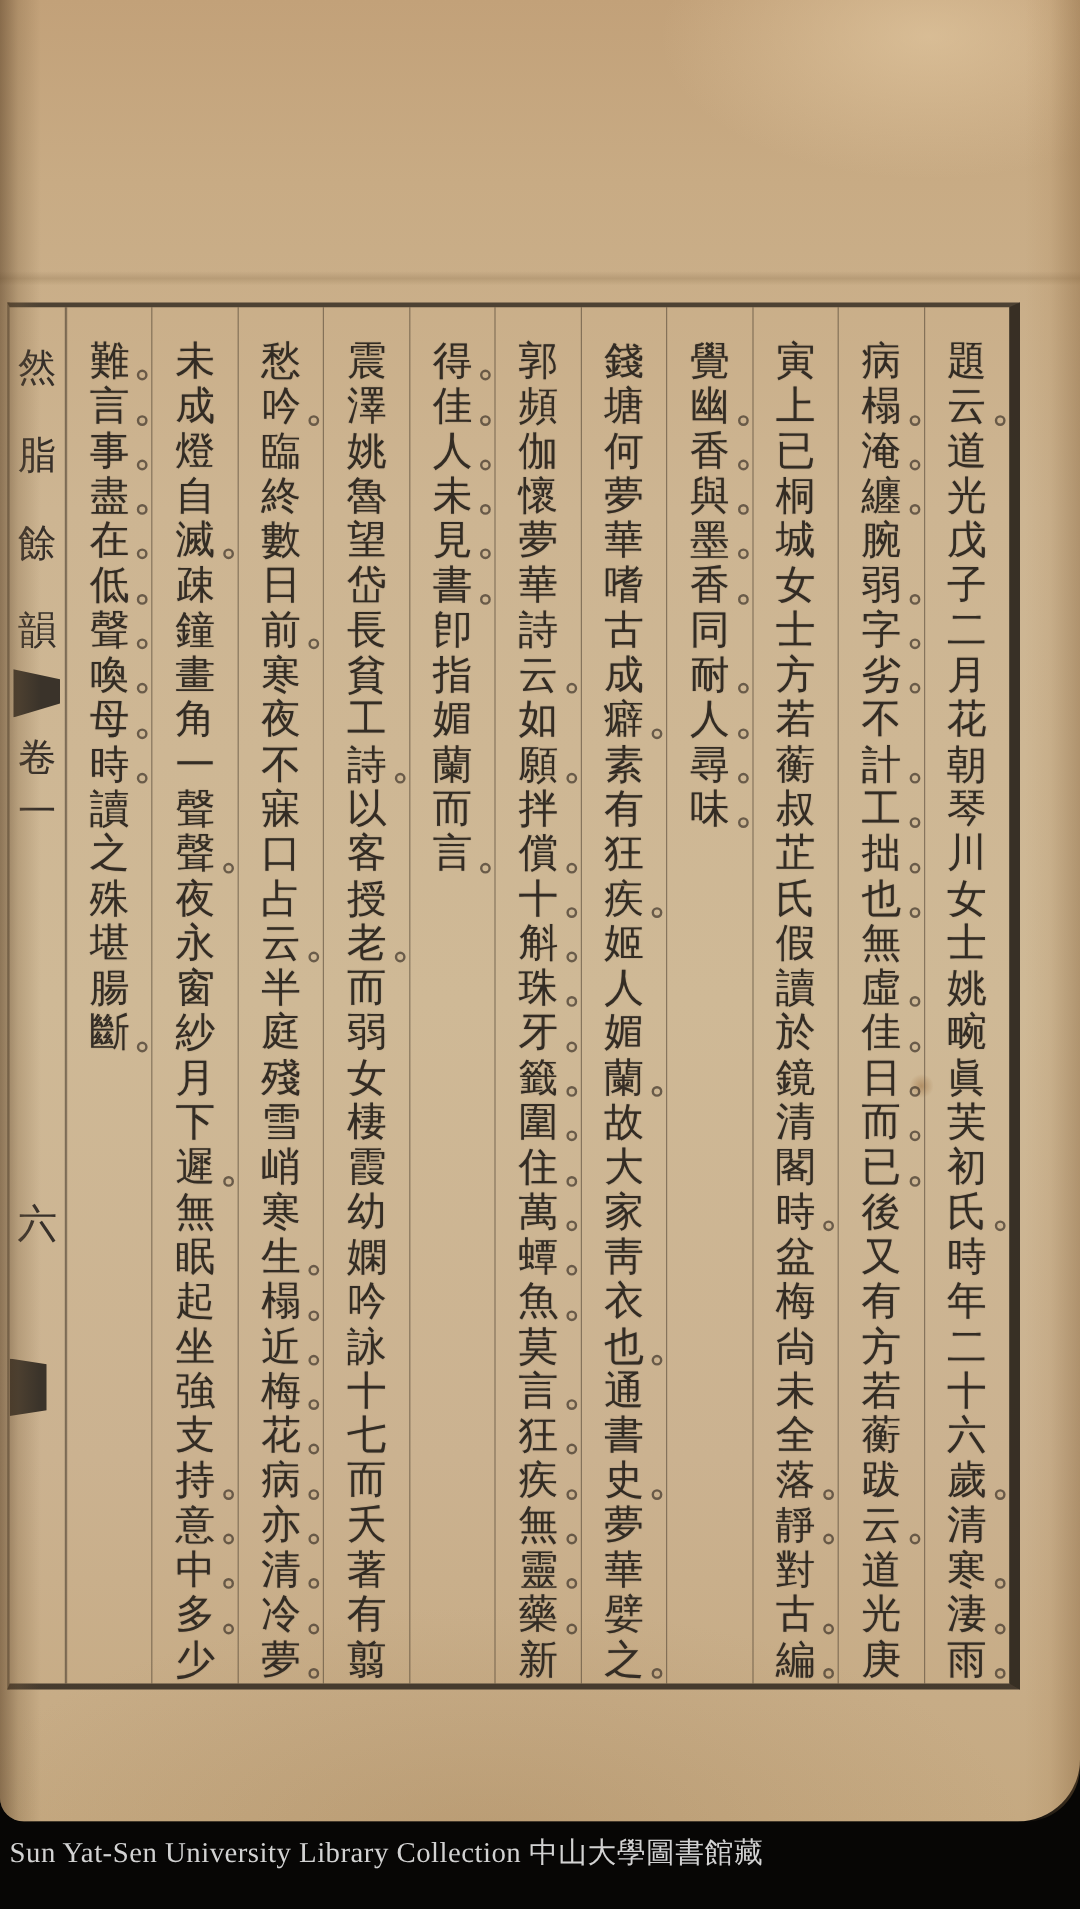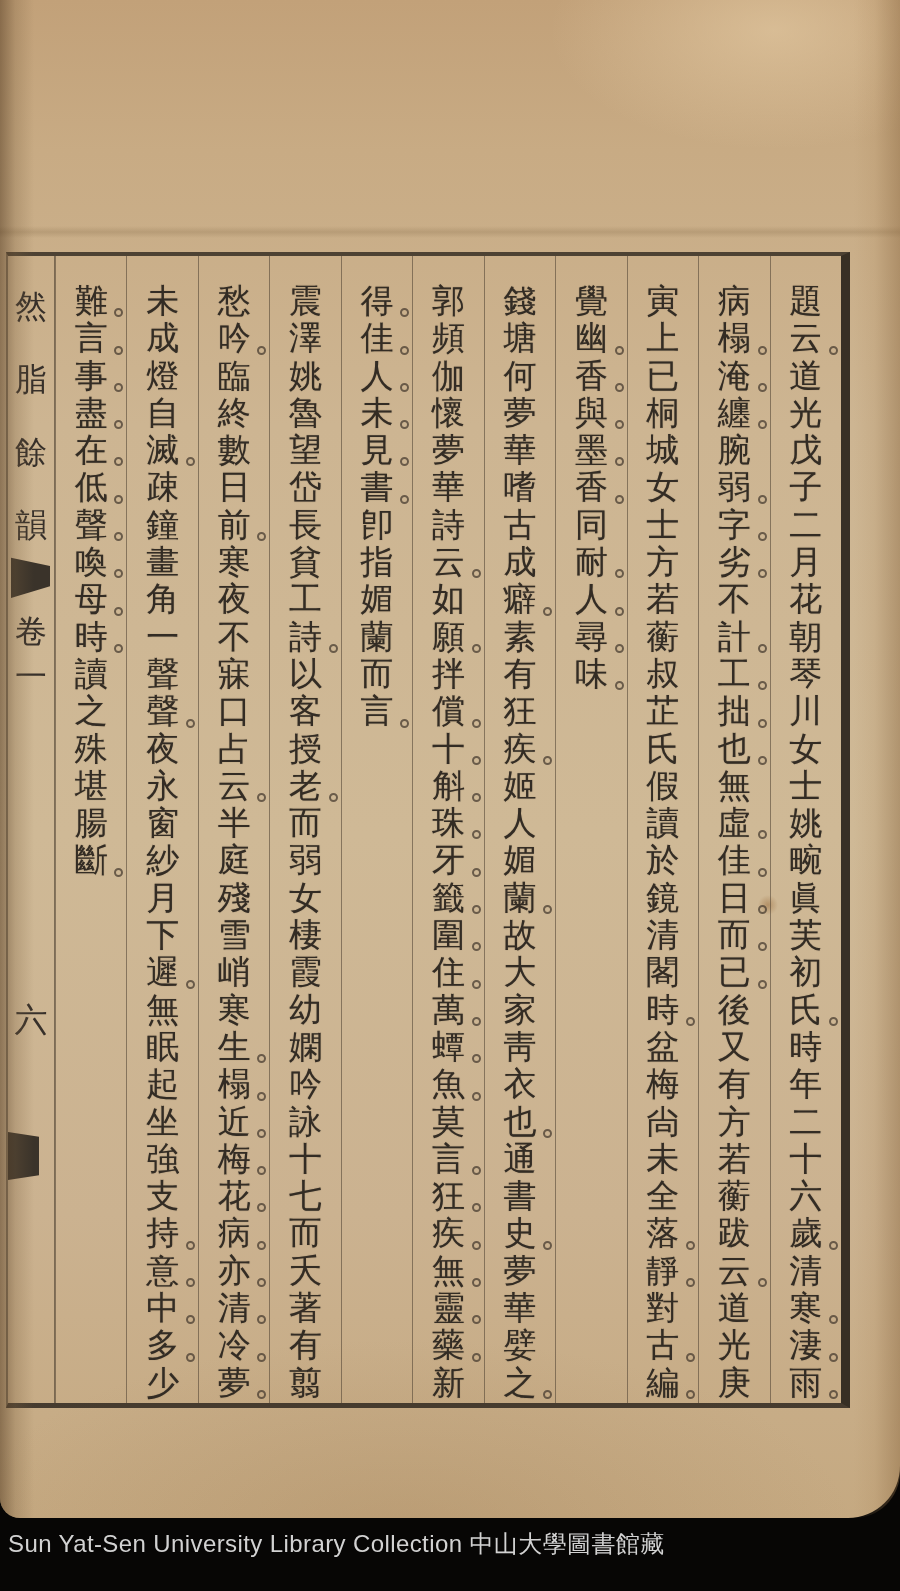--- a/index.html
+++ b/index.html
@@ -86,21 +86,21 @@
     text-shadow:0 0 1px rgba(51,44,36,.45);
   }
   .circ{
     position:absolute;right:3px;bottom:3px;
     width:9px;height:9px;border:2px solid rgba(66,56,44,.72);
     border-radius:50%;box-sizing:border-box;
   }
   
   .caption{
     position:absolute;left:8px;top:1528px;
-    font-family:Liberation Sans, sans-serif;
+    font-family:Liberation Serif, serif;
     font-size:24px;color:#d2d2d2;letter-spacing:.4px;
     white-space:nowrap;
   }
 </style>
 </head>
 <body>
 
 <div class="paper">
   <div class="top-crease"></div>
 

